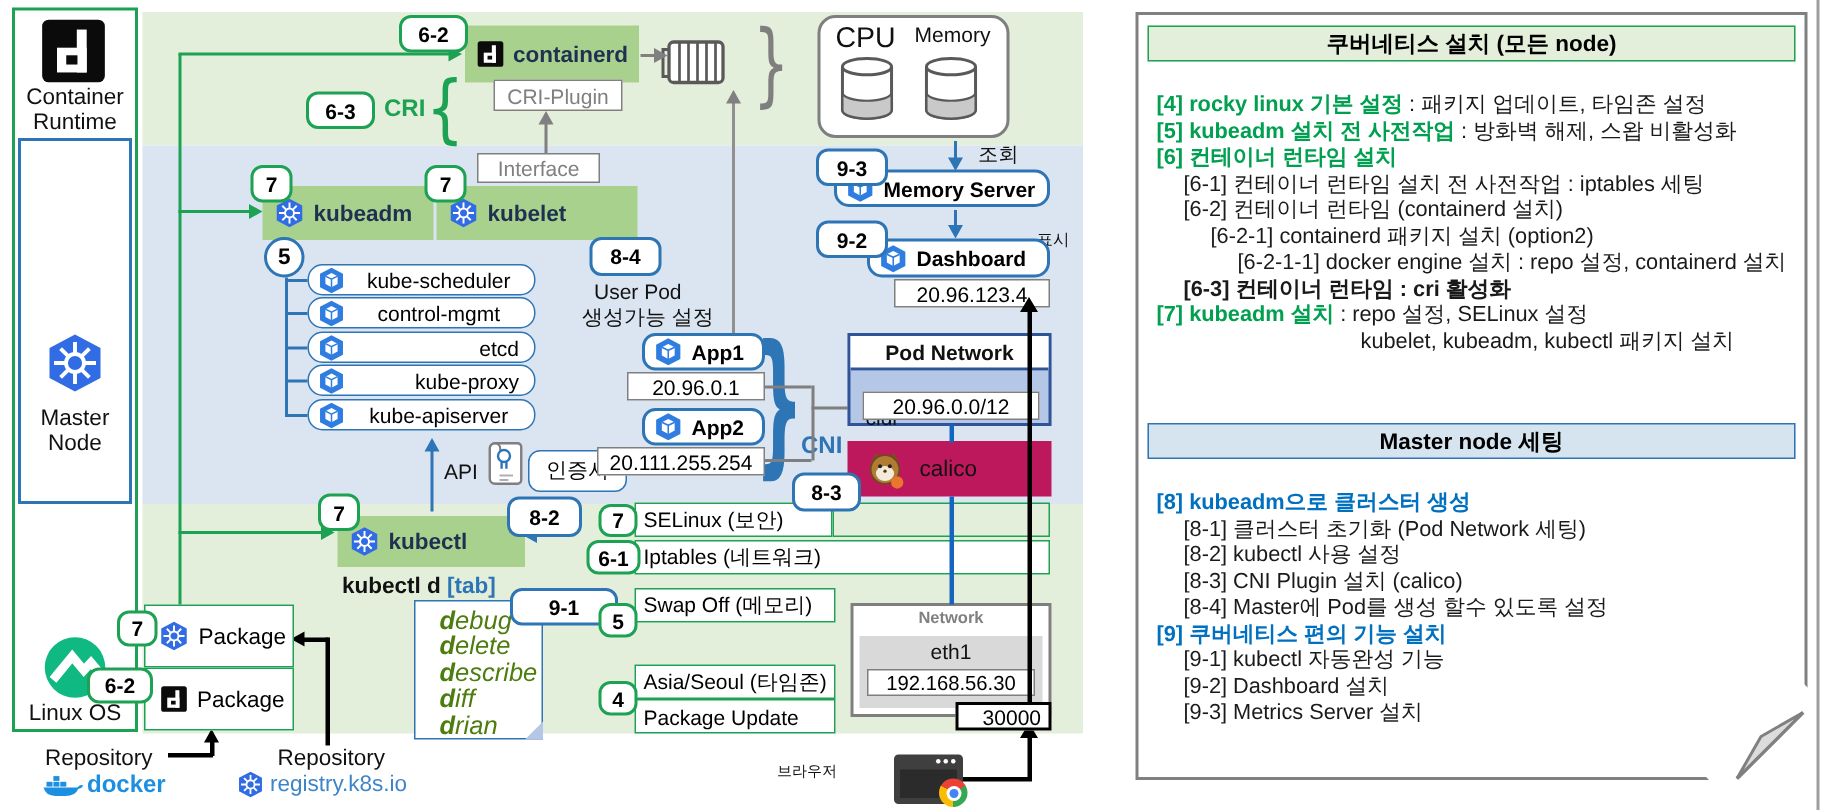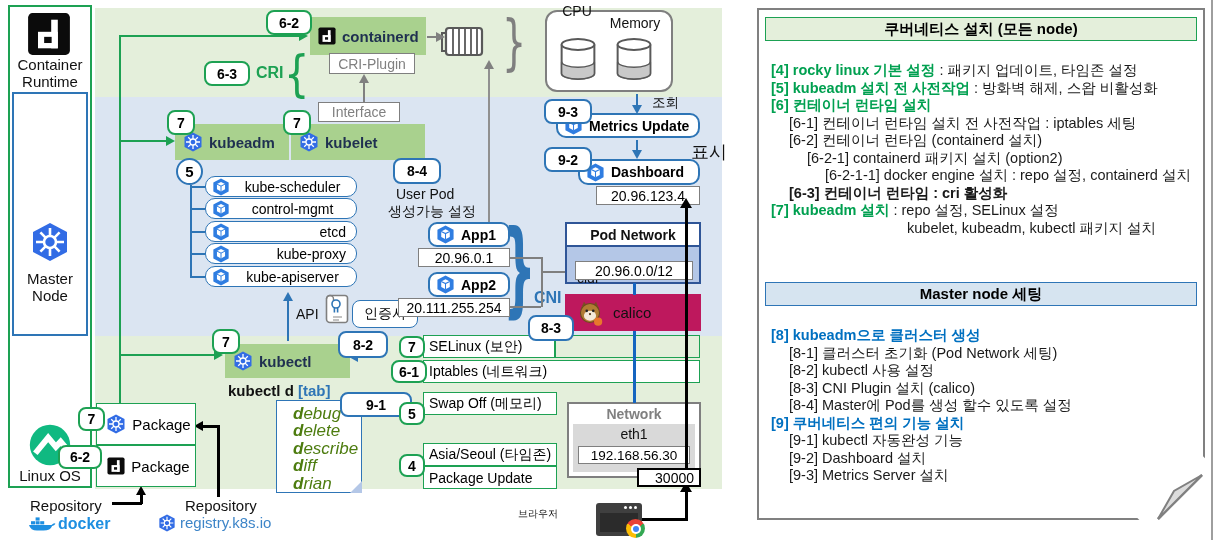--- a/index.html
+++ b/index.html
@@ -312,46 +312,46 @@
   <div class="line" style="left:427px;top:36px;width:10px;height:2px;background:#808080;"></div>
   <div class="tri" style="left:436px;top:32px;border-top:5px solid transparent;border-bottom:5px solid transparent;border-left:9px solid #808080;"></div>
   <div class="abs" style="left:438px;top:21px;">
       <svg width="48" height="40">
         <use href="#cont-sym"></use>
       </svg>
     </div>
   <div class="brace" style="left:502px;top:12px;font-size:38px;color:#7f7f7f;transform:scaleY(1.6);transform-origin:top;">}</div>
 
   <div class="abs" style="left:545px;top:10px;width:128px;height:82px;background:#fff;border:2px solid #7f7f7f;border-radius:12px;z-index:15;"></div>
-  <div class="txt ctr" style="left:552px;top:3px;width:50px;font-size:14px;z-index:16;justify-content:center;display:flex;">CPU</div>
+  <div class="txt ctr" style="left:552px;top:15px;width:50px;font-size:19px;z-index:16;justify-content:center;display:flex;">CPU</div>
   <div class="txt ctr" style="left:604px;top:15px;width:62px;font-size:14px;z-index:16;justify-content:center;display:flex;">Memory</div>
   <div class="abs" style="left:558px;top:36px;z-index:16;">
       <svg width="40" height="46">
         <use href="#cyl-sym"></use>
       </svg>
     </div>
   <div class="abs" style="left:614px;top:36px;z-index:16;">
       <svg width="40" height="46">
         <use href="#cyl-sym"></use>
       </svg>
     </div>
 
   <div class="line" style="left:636px;top:94px;width:2px;height:12px;background:#2e75b6;"></div>
   <div class="tri tr-d" style="left:632px;top:105px;"></div>
   <div class="txt" style="left:652px;top:94px;font-size:13.5px;">조회</div>
   <div class="wrow" style="left:556px;top:113px;width:144px;height:25px;border-width:2px;padding:0 6px;gap:6px;font-weight:600;">
     <svg width="19" height="19">
         <use href="#pod-sym"></use>
       </svg>
-      <span>Metrics Update</span>
+      <span>Memory Server</span>
   </div>
   <div class="badge bl" style="left:544px;top:99px;width:48px;height:25px;">9-3</div>
   <div class="line" style="left:636px;top:140px;width:2px;height:11px;background:#2e75b6;"></div>
   <div class="tri tr-d" style="left:632px;top:150px;"></div>
-  <div class="txt" style="left:652px;top:140px;font-size:18px;margin-left:39px;">표시</div>
+  <div class="txt" style="left:652px;top:152px;font-size:11px;margin-left:39px;">표시</div>
   <div class="wrow" style="left:578px;top:159px;width:122px;height:26px;border-width:2px;padding:0 6px;gap:6px;font-weight:600;">
     <svg width="19" height="19">
         <use href="#pod-sym"></use>
       </svg>
       <span>Dashboard</span>
   </div>
   <div class="badge bl" style="left:544px;top:147px;width:48px;height:25px;">9-2</div>
   <div class="ipbox" style="left:596px;top:186px;width:104px;height:19px;">20.96.123.4</div>
 
   <div class="abs" style="left:565px;top:222px;width:136px;height:62px;border:2px solid #2f5597;background:#b4c7e7;z-index:15;">
@@ -380,21 +380,21 @@
   <div class="badge" style="left:399px;top:336px;width:26px;height:22px;">7</div>
   <div class="grow" style="left:423px;top:360px;width:277px;height:23px;">Iptables (네트워크)</div>
   <div class="badge" style="left:391px;top:360px;width:36px;height:23px;">6-1</div>
   <div class="grow" style="left:423px;top:392px;width:134px;height:23px;">Swap Off (메모리)</div>
   <div class="badge" style="left:399px;top:402px;width:26px;height:23px;">5</div>
   <div class="grow" style="left:423px;top:443px;width:134px;height:23px;">Asia/Seoul (타임존)</div>
   <div class="grow" style="left:423px;top:466px;width:134px;height:23px;">Package Update</div>
   <div class="badge" style="left:399px;top:454px;width:26px;height:23px;">4</div>
 
   <div class="abs" style="left:567px;top:402px;width:134px;height:76px;background:#fff;border:2px solid #7f7f7f;z-index:15;"></div>
-  <div class="txt ctr" style="left:567px;top:406px;width:134px;font-size:14px;font-weight:700;color:#808080;z-index:16;justify-content:center;display:flex;">Network</div>
+  <div class="txt ctr" style="left:567px;top:406px;width:134px;font-size:11px;font-weight:700;color:#808080;z-index:16;justify-content:center;display:flex;">Network</div>
   <div class="abs" style="left:573px;top:424px;width:122px;height:48px;background:#d9d9d9;z-index:16;"></div>
   <div class="txt ctr" style="left:573px;top:426px;width:122px;font-size:14px;z-index:17;justify-content:center;display:flex;">eth1</div>
   <div class="ipbox" style="left:578px;top:446px;width:112px;height:18px;font-size:13.5px;z-index:17;">192.168.56.30</div>
   <div class="ipbox" style="left:637px;top:468px;width:64px;height:19px;border:2px solid #000;font-size:14px;z-index:32;justify-content:flex-end;padding-right:5px;">30000</div>
 
   <div class="txt" style="left:518px;top:507px;font-size:10px;">브라우저</div>
   <div class="abs" style="left:596px;top:503px;width:46px;height:33px;background:#3f3f3f;border-radius:3px;z-index:20;">
     <div class="abs" style="right:5px;top:3px;width:3px;height:3px;border-radius:50%;background:#fff;box-shadow:-5px 0 #fff,-10px 0 #fff;"></div>
     <div class="abs" style="left:4px;top:10px;width:38px;height:19px;background:#2b2b2b;"></div>
   </div>

